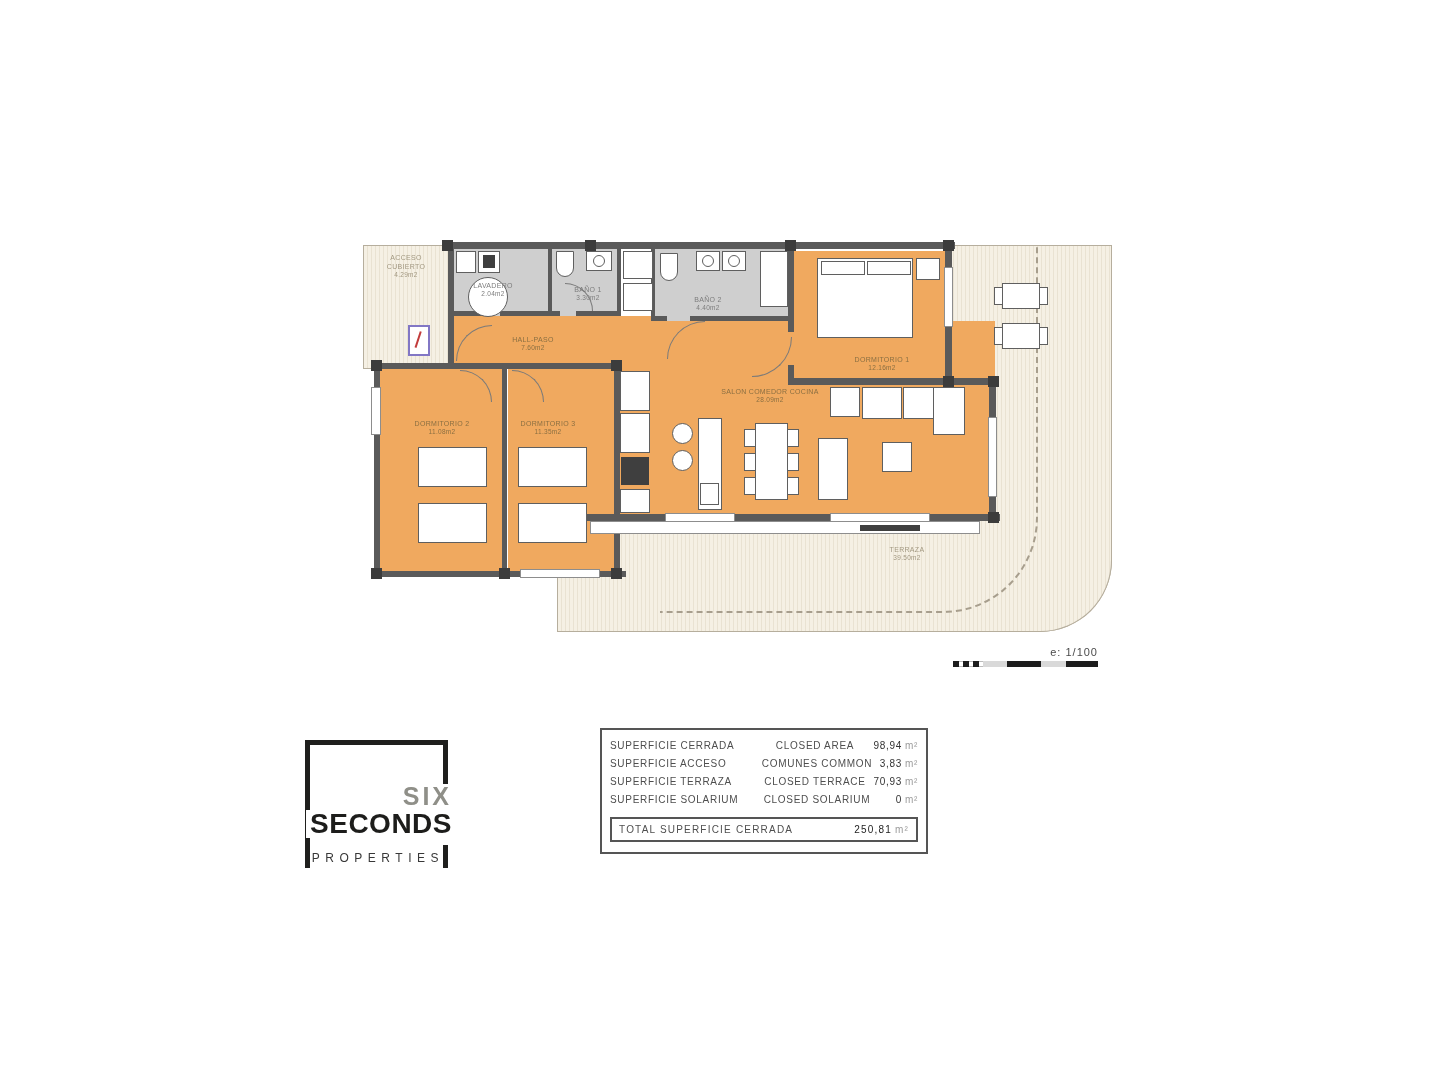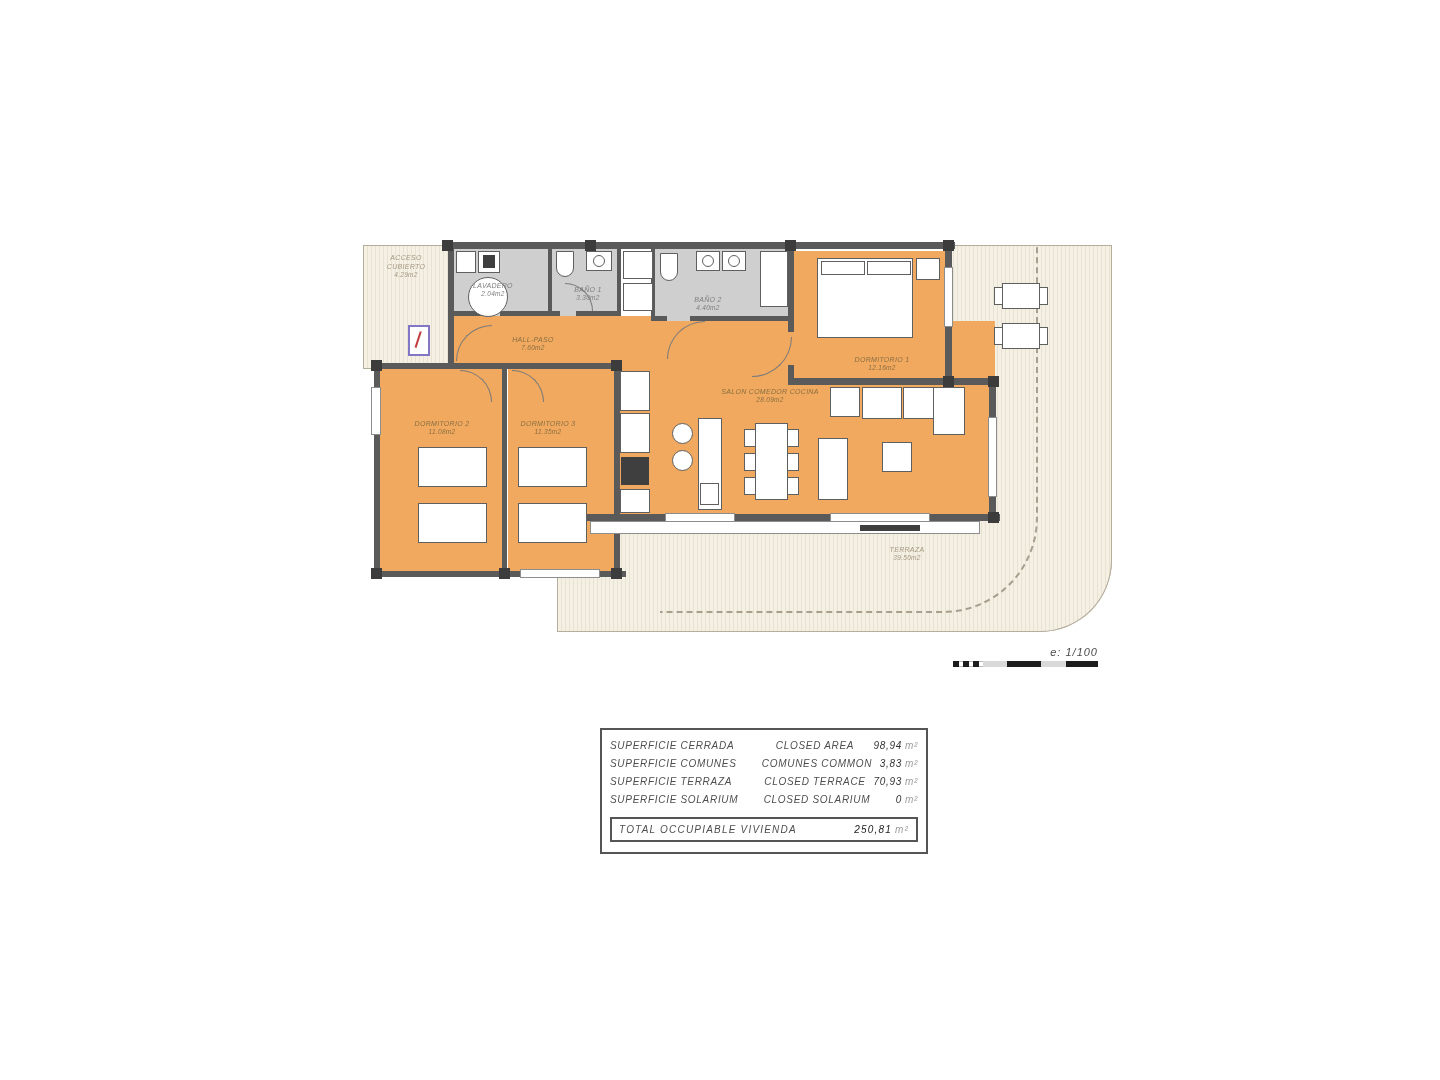--- a/index.html
+++ b/index.html
@@ -1,17 +1,17 @@
 <!DOCTYPE html>
 <html><head>
 <meta charset="utf-8">
 <style>
   html,body{margin:0;padding:0;background:#fff;}
   #page{position:relative;width:1440px;height:868px;background:#ffffff;overflow:hidden;
-        font-family:"Liberation Sans",sans-serif;font-style:italic;}
+        font-family:"Liberation Sans",sans-serif;}
   
   #plan{position:absolute;left:360px;top:237px;width:755px;height:400px;}
   .abs{position:absolute;box-sizing:border-box;}
   .stripe{background:repeating-linear-gradient(90deg,#f5f0e4 0 3px,#e9e2d2 3px 4px);}
   .orange{background:#f0a95f;}
   .grayfloor{background:#cfcfcf;}
   .wall{position:absolute;background:#5a5a5a;}
   .pillar{position:absolute;width:11px;height:11px;background:#3c3c3c;}
   .furn{position:absolute;background:#ffffff;border:1px solid #5f5f5f;box-sizing:border-box;}
   .darkfurn{position:absolute;background:#3f3f3f;box-sizing:border-box;}
@@ -256,39 +256,49 @@
 
   <div id="areas">
     <div class="bodybox">
       <div class="arow">
         <span class="es">SUPERFICIE  CERRADA</span>
         <span class="en">CLOSED  AREA</span>
         <span class="val">98,94</span>
         <span class="unit">m²</span>
       </div>
       <div class="arow">
-        <span class="es">SUPERFICIE  COMUNES</span>
+        <span class="es">SUPERFICIE  ACCESO</span>
         <span class="en">COMUNES  COMMON</span>
         <span class="val">3,83</span>
         <span class="unit">m²</span>
       </div>
       <div class="arow">
         <span class="es">SUPERFICIE  TERRAZA</span>
         <span class="en">CLOSED  TERRACE</span>
         <span class="val">70,93</span>
         <span class="unit">m²</span>
       </div>
       <div class="arow">
         <span class="es">SUPERFICIE  SOLARIUM</span>
         <span class="en">CLOSED  SOLARIUM</span>
         <span class="val">0</span>
         <span class="unit">m²</span>
       </div>
       <div class="totalbox">
-        <span>TOTAL  OCCUPIABLE  VIVIENDA</span>
+        <span>TOTAL  SUPERFICIE  CERRADA</span>
         <span class="val">250,81</span>
         <span class="unit">m²</span>
       </div>
     </div>
   </div>
 
+  <div id="logo">
+    <div class="lbar" style="left:0;top:0;width:143px;height:5px;"></div>
+    <div class="lbar" style="left:0;top:0;width:5px;height:138px;"></div>
+    <div class="lbar" style="left:0;top:133px;width:143px;height:5px;"></div>
+    <div class="lbar" style="left:138px;top:0;width:5px;height:50px;"></div>
+    <div class="lbar" style="left:138px;top:105px;width:5px;height:33px;"></div>
+    <div class="six">SIX</div>
+    <div class="seconds">SECONDS</div>
+    <div class="properties">PROPERTIES</div>
+  </div>
 
 </div>
 
 </body></html>

